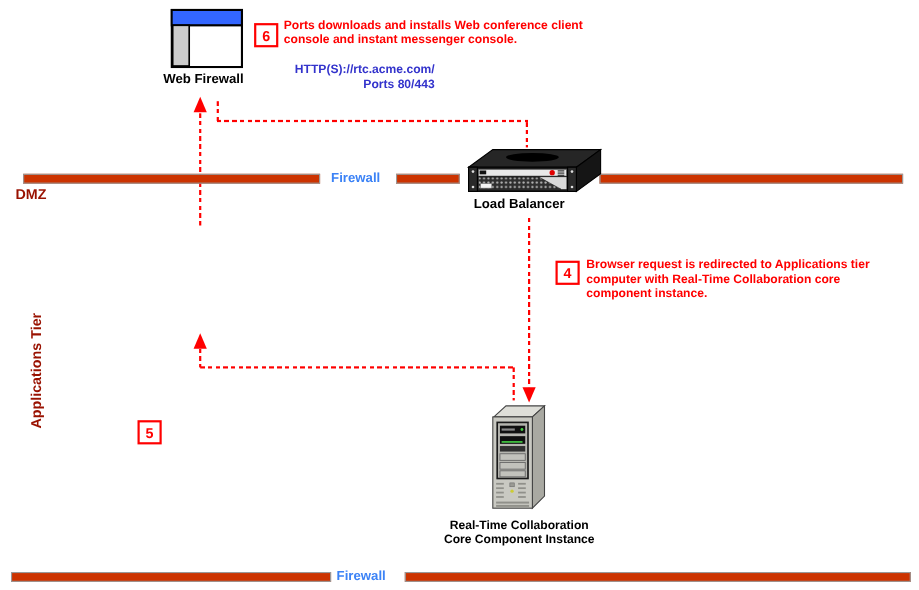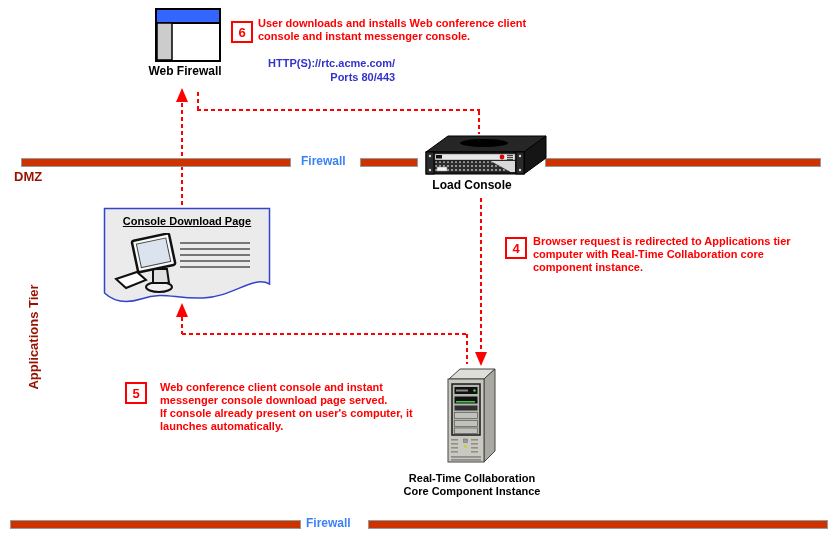--- a/index.html
+++ b/index.html
@@ -56,21 +56,21 @@
   <div class="abs" style="left:155px; top:8px;">
     <svg width="66" height="54" viewBox="0 0 66 54">
       <rect x="1" y="1" width="64" height="52" fill="#ffffff" stroke="#000" stroke-width="2"></rect>
       <rect x="1" y="1" width="64" height="14" fill="#3366FF" stroke="#000" stroke-width="2"></rect>
       <rect x="2" y="15" width="15" height="37" fill="#cccccc" stroke="#000" stroke-width="1.5"></rect>
     </svg>
   </div>
   <div class="node-label" style="left:135px; top:64px; width:100px;">Web Firewall</div>
 
   <div class="badge" style="left:231px; top:21px;">6</div>
-  <div class="step-text" style="left:258px; top:17px; width:330px;">User downloads and installs Web conference client
+  <div class="step-text" style="left:258px; top:17px; width:330px;">Ports downloads and installs Web conference client
 console and instant messenger console.</div>
 
   <div class="abs" style="left:268px; top:56px;">
     <div class="url-line">HTTP(S)://rtc.acme.com/</div>
     <div class="url-line">Ports 80/443</div>
   </div>
 
   <div class="ah-up" style="left:176px; top:88px;"></div>
   <div class="dash-v" style="left:181px; top:103px; height:102px;"></div>
 
@@ -106,65 +106,39 @@
       <rect x="18" y="27" width="6" height="3.5" fill="#111"></rect>
       <circle cx="84" cy="29" r="2.4" fill="#e00000"></circle>
       <rect x="89" y="26.8" width="6" height="1.1" fill="#333"></rect>
       <rect x="89" y="28.8" width="6" height="1.1" fill="#333"></rect>
       <rect x="89" y="30.8" width="6" height="1.1" fill="#333"></rect>
       <rect x="17" y="33" width="80" height="11" fill="#d9d9d9"></rect>
       <polygon points="17,33 72,33 92,44 17,44" fill="url(#lbmesh)" stroke="#111" stroke-width="0.5"></polygon>
       <rect x="19" y="39" width="10" height="4" fill="#f5f5f5" stroke="#888" stroke-width="0.5"></rect>
     </svg>
   </div>
-  <div class="node-label" style="left:407px; top:178px; width:130px;">Load Console</div>
+  <div class="node-label" style="left:407px; top:178px; width:130px;">Load Balancer</div>
 
-  <div class="page-wrap">
-    <svg width="168" height="100" viewBox="0 0 168 100" style="position:absolute;left:0;top:0;">
-      <path d="M1.5,1.5 H166.5 V77 C150,68 130,90 100,91 C70,92 62,84 38,92 C22,97 10,94 1.5,86 Z" fill="#EBEBEB" stroke="#3344CC" stroke-width="1.5"></path>
-    </svg>
-    <div class="page-title">Console Download Page</div>
-    <svg width="72" height="62" viewBox="0 0 72 62" style="position:absolute;left:10px;top:26px;">
-      <ellipse cx="46" cy="54" rx="13" ry="5" fill="#f0f0f0" stroke="#111" stroke-width="2"></ellipse>
-      <path d="M40,36 L54,36 L56,50 L40,50 Z" fill="#e0e0e0" stroke="#111" stroke-width="2"></path>
-      <g transform="rotate(-12 40 22)">
-        <rect x="22" y="4" width="38" height="32" rx="2" fill="#fafafa" stroke="#111" stroke-width="2.5"></rect>
-        <rect x="26" y="8" width="30" height="24" fill="#dbe3ee" stroke="#444" stroke-width="1"></rect>
-      </g>
-      <polygon points="3,46 24,39 33,47 13,55" fill="#ffffff" stroke="#111" stroke-width="2"></polygon>
-    </svg>
-    <div>
-      <div class="doc-line" style="left:77px; top:35px;"></div>
-      <div class="doc-line" style="left:77px; top:41px;"></div>
-      <div class="doc-line" style="left:77px; top:47px;"></div>
-      <div class="doc-line" style="left:77px; top:53px;"></div>
-      <div class="doc-line" style="left:77px; top:59px;"></div>
-    </div>
-  </div>
 
   <div class="badge" style="left:505px; top:237px;">4</div>
   <div class="step-text" style="left:533px; top:235px; width:300px;">Browser request is redirected to Applications tier
 computer with Real-Time Collaboration core
 component instance.</div>
 
   <div class="dash-v" style="left:480px; top:198px; height:154px;"></div>
   <div class="ah-down" style="left:475px; top:352px;"></div>
 
   <div class="dash-v" style="left:466px; top:334px; height:30px;"></div>
   <div class="dash-h" style="left:182px; top:333px; width:285px;"></div>
   <div class="dash-v" style="left:181px; top:317px; height:17px;"></div>
   <div class="ah-up" style="left:176px; top:303px;"></div>
 
   <div class="zone-label apps-tier">Applications Tier</div>
 
   <div class="badge" style="left:125px; top:382px;">5</div>
-  <div class="step-text" style="left:160px; top:381px; width:310px;">Web conference client console and instant
-messenger console download page served.
-If console already present on user's computer, it
-launches automatically.</div>
 
   <div class="abs" style="left:445px; top:366px;">
     <svg width="52" height="100" viewBox="0 0 52 100">
       <polygon points="4,13 15,3 50,3 39,13" fill="#DEDED8" stroke="#444" stroke-width="1"></polygon>
       <polygon points="39,13 50,3 50,85 39,96" fill="#A9A9A2" stroke="#444" stroke-width="1"></polygon>
       <rect x="3" y="13" width="36" height="83" fill="#C9C9C2" stroke="#444" stroke-width="1"></rect>
       <rect x="7" y="18" width="28" height="51" fill="#B6B6B0" stroke="#1a1a1a" stroke-width="1.5"></rect>
       <rect x="9.5" y="21" width="23" height="7" fill="#101010"></rect>
       <rect x="11" y="23.5" width="12" height="2" fill="#888"></rect>
       <circle cx="29.5" cy="24.5" r="1.3" fill="#44cc44"></circle>

